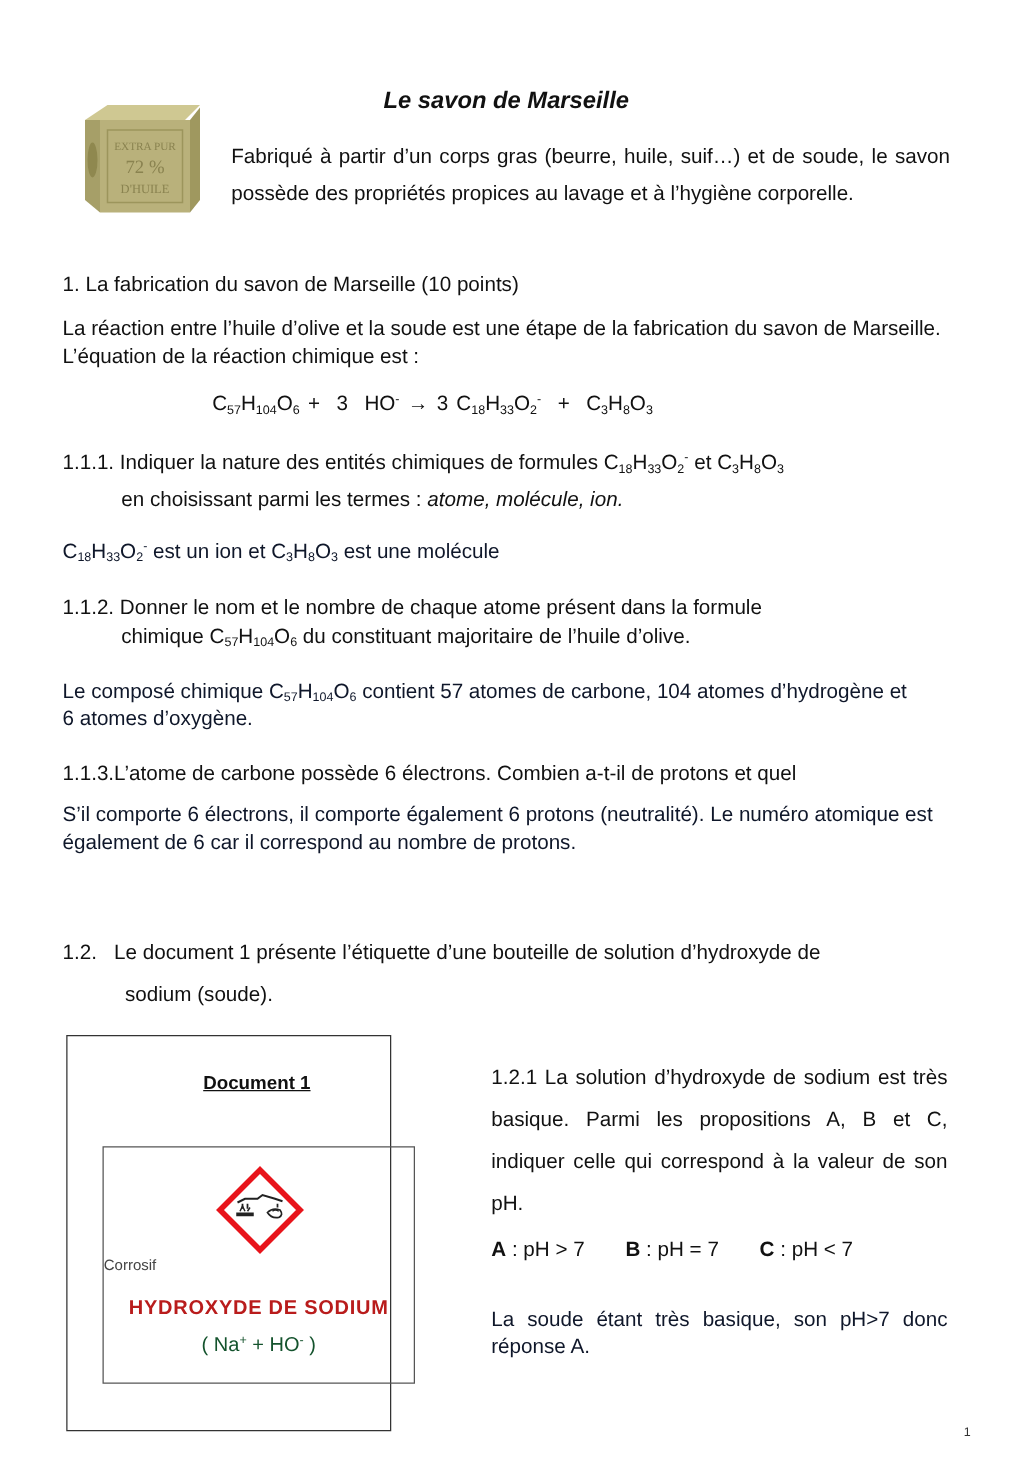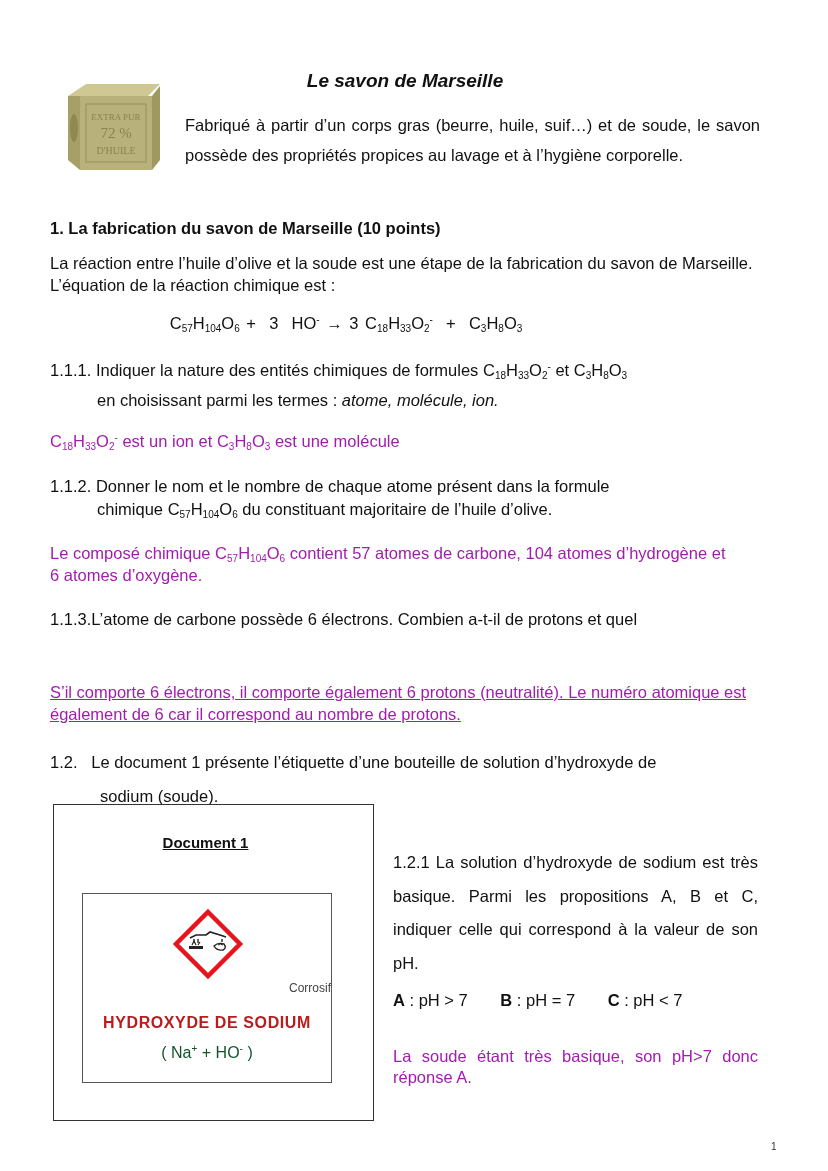--- a/index.html
+++ b/index.html
@@ -10,48 +10,48 @@
     .abs { position: absolute; }
     .title {
       left: 0; width: 810px; top: 48px; text-align: center;
       font-size: 19px; font-weight: bold; font-style: italic; margin-top: 22px;
     }
     .soap { left: 56px; top: 74px; width: 112px; height: 100px; }
     .intro {
       left: 185px; top: 110px; width: 575px;
       font-size: 16.5px; line-height: 30px; text-align: justify;
     }
-    .h1 { left: 50px; top: 219px; font-size: 16.5px; font-weight: bold; }
+    .h1 { left: 50px; top: 219px; font-size: 16.5px; font-weight: normal; }
     .p { font-size: 16.5px; line-height: 22px; }
-    .red { color: #a21caf; }
+    .red { color: #0f172a; }
     .equation {
       left: 0; width: 692px; top: 314px; text-align: center;
       font-size: 16.5px; word-spacing: 2px;
     }
     sub, sup { font-size: 10px; line-height: 0; }
     sub { vertical-align: -3px; }
     sup { vertical-align: 6px; }
     .q { left: 50px; width: 710px; font-size: 16.5px; line-height: 30px; }
     .indent { padding-left: 47px; display: block; }
     .justify { text-align: justify; }
     .doc-box {
-      left: 53px; top: 804px; width: 321px; height: 317px;
+      left: 53px; top: 828px; width: 260px; height: 317px;
       border: 1.3px solid #333; box-sizing: border-box;
     }
     .doc-title {
       left: 0; width: 303px; top: 29px; text-align: center;
       font-size: 15px; font-weight: bold; text-decoration: underline;
     }
     .label-box {
       left: 28px; top: 88px; width: 250px; height: 190px;
       border: 1.3px solid #555; box-sizing: border-box;
     }
     .pictogram { left: 89px; top: 14px; width: 72px; height: 72px; }
     .corrosif {
-      left: 0; width: 248px; top: 87px; text-align: right;
+      left: 0; width: 248px; top: 87px; text-align: left;
       font-size: 12px; color: #444;
     }
     .label-name {
       left: 0; width: 248px; top: 120px; text-align: center;
       font-size: 16px; font-weight: bold; color: #b91c1c; letter-spacing: 0.6px;
     }
     .label-formula {
       left: 0; width: 248px; top: 150px; text-align: center;
       font-size: 16px; color: #14532d;
     }
@@ -128,21 +128,21 @@
 <div class="abs p red" style="left:50px; top:542px; width:680px;">
   <span>Le composé chimique</span>
   <span><span>C</span><sub>57</sub><span>H</span><sub>104</sub><span>O</span><sub>6</sub></span>
   <span>contient 57 atomes de carbone, 104 atomes d’hydrogène et 6 atomes d’oxygène.</span>
 </div>
 
 <div class="abs q" style="top:604px;">
   <span>1.1.3.</span><span>L’atome de carbone possède 6 électrons. Combien a-t-il de protons et quel</span>
 </div>
 
-<div class="abs p red" style="left:50px; top:681px; width:710px;text-decoration:underline;">S’il comporte 6 électrons, il comporte également 6 protons (neutralité). Le numéro atomique est également de 6 car il correspond au nombre de protons.</div>
+<div class="abs p red" style="left:50px; top:641px; width:710px;">S’il comporte 6 électrons, il comporte également 6 protons (neutralité). Le numéro atomique est également de 6 car il correspond au nombre de protons.</div>
 
 <div class="abs q" style="top:745px; line-height:34px;">
   <span>1.2.</span>&nbsp;&nbsp;&nbsp;<span>Le document 1 présente l’étiquette d’une bouteille de solution d’hydroxyde de</span>
   <span class="indent" style="padding-left:50px;">sodium (soude).</span>
 </div>
 
 <div class="abs doc-box">
   <div class="abs doc-title">Document 1</div>
   <div class="abs label-box">
     <svg class="abs pictogram" viewBox="0 0 72 72">

